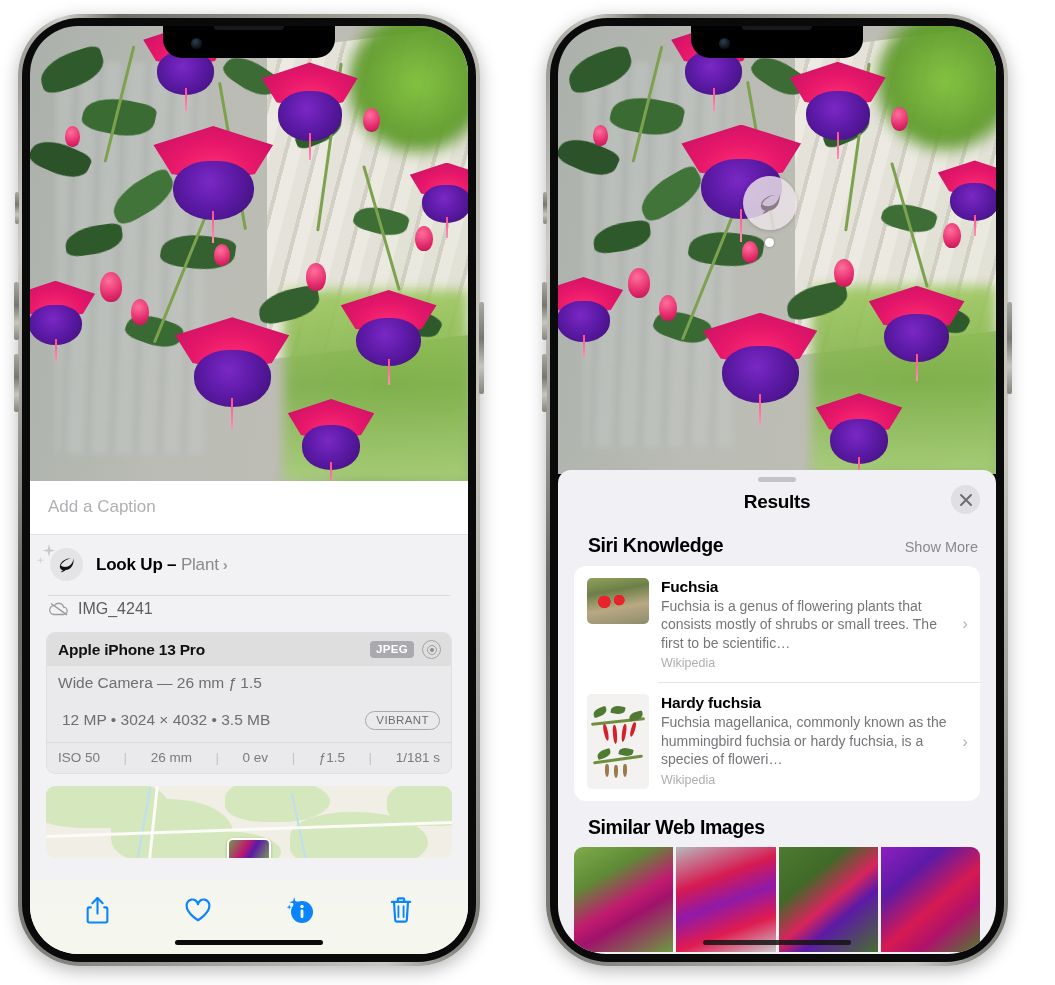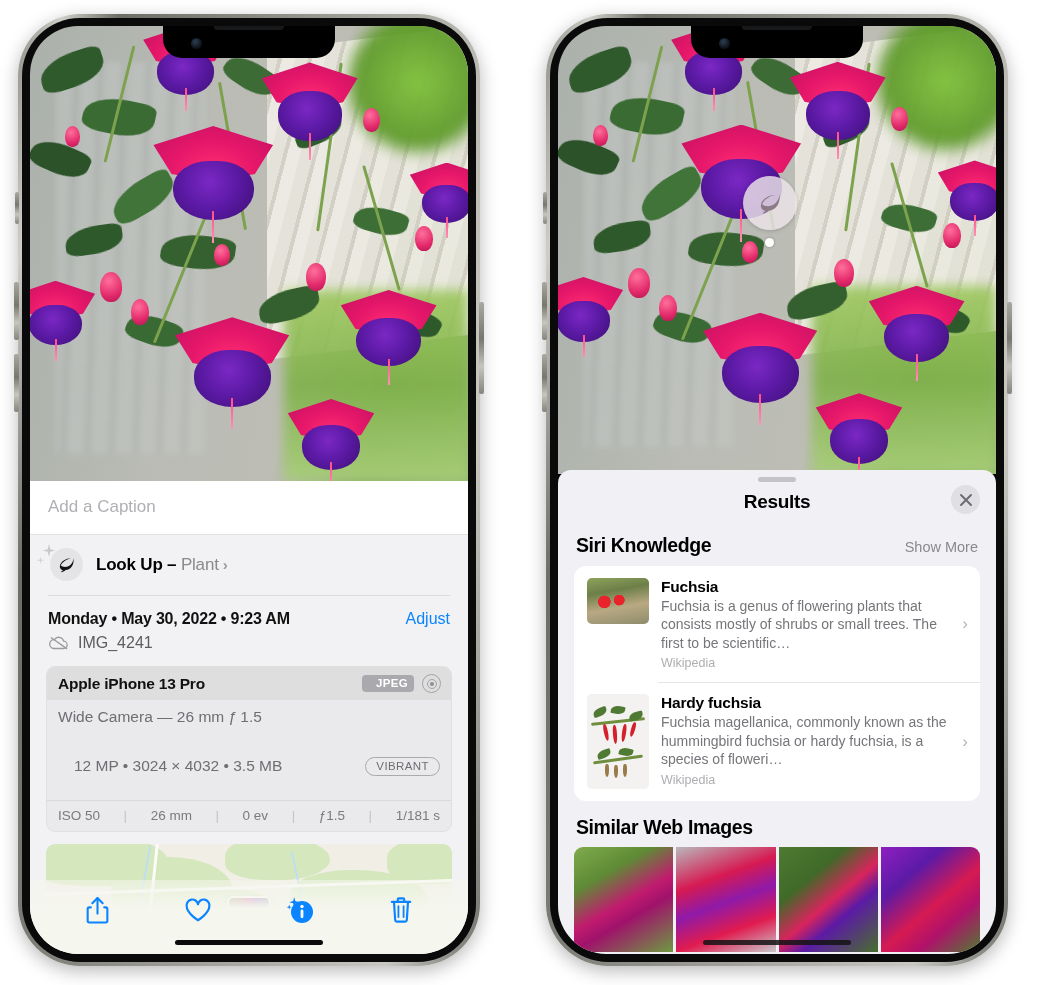--- a/index.html
+++ b/index.html
@@ -157,21 +157,21 @@
     border: 1px solid #e0e0e3;
   }
   .cam-head {
     display: flex; align-items: center; justify-content: space-between;
     background: #dededf; padding: 7px 10px 7px 11px;
   }
   .cam-head .model { font-size: 15.5px; color: #111; font-weight: 600; letter-spacing:-.2px; }
   .cam-head .right { display: flex; align-items: center; gap: 8px; }
   .badge-jpeg {
     background: #a9a9ae; color: #fff; font-size: 11.5px; font-weight: 700;
-    padding: 2px 6px 3px 14px; border-radius: 4px; letter-spacing: .3px;
+    padding: 2px 6px 3px 6px; border-radius: 4px; letter-spacing: .3px;
   }
   .bullseye {
     width: 19px; height: 19px; border-radius: 50%;
     border: 1.6px solid #a3a3a8;
     display:flex; align-items:center; justify-content:center;
   }
   .bullseye i {
     width: 10px; height: 10px; border-radius: 50%; border: 1.6px solid #a3a3a8;
     display:flex; align-items:center; justify-content:center;
   }
@@ -232,21 +232,21 @@
   .sheet-title { font-size: 19px; font-weight: 700; color: #000; letter-spacing: -.3px; }
   .close-btn {
     position: absolute; right: 16px; top: 3px;
     width: 29px; height: 29px; border-radius: 50%; background: #e0e0e4;
     display: flex; align-items: center; justify-content: center;
   }
   .sec-head {
     display: flex; align-items: baseline; justify-content: space-between;
     padding: 15px 18px 9px 18px;
   }
-  .sec-title { font-size: 19.5px; font-weight: 700; color: #000; letter-spacing: -.4px; }
+  .sec-title { font-size: 19.5px; font-weight: 700; color: #000; letter-spacing: -.4px; margin-left: 12px; }
   .show-more { font-size: 14.5px; color: #8a8a8e; }
   .know-card {
     margin: 0 16px; background: #fff; border-radius: 12px; overflow: hidden;
   }
   .know-row { display: flex; gap: 12px; padding: 12px 12px 12px 13px; position: relative; align-items: flex-start; }
   .know-row + .know-row::before {
     content:''; position:absolute; left: 84px; right: 0; top: 0; height:1px; background:#e6e6e9;
   }
   .thumb { flex: 0 0 auto; border-radius: 5px; overflow: hidden; position: relative; }
   .thumb.landscape { width: 62px; height: 46px; }
@@ -403,24 +403,20 @@
               </svg>
             </div>
           </div>
           <div class="lookup-text">
             <span>Look Up – </span><span class="sub">Plant</span><span class="chev">›</span>
           </div>
         </div>
 
         <div class="rule"></div>
 
-        <div class="date-row">
-          <div class="date-text">Monday • May 30, 2022 • 9:23 AM</div>
-          <div class="adjust">Adjust</div>
-        </div>
 
         <div class="file-row">
           <svg width="22" height="16" viewBox="0 0 26 18">
             <path d="M7 15.5h11.2a4.3 4.3 0 0 0 .3-8.6A6 6 0 0 0 7.6 5 4.6 4.6 0 0 0 7 15.5z" fill="none" stroke="#9a9a9f" stroke-width="1.5"></path>
             <line x1="3.5" y1="2.5" x2="22.5" y2="16" stroke="#9a9a9f" stroke-width="1.6"></line>
           </svg>
           <div class="file-name">IMG_4241</div>
         </div>
 
         <div class="cam-card">
@@ -429,21 +425,21 @@
             <div class="right">
               <div class="badge-jpeg">JPEG</div>
               <div class="bullseye">
                   <i></i>
                 </div>
             </div>
           </div>
           <div class="cam-body">
             <div class="cam-line">Wide Camera — 26 mm ƒ 1.5</div>
             <div class="cam-line2">
-              <div class="cam-line" style="margin:16px;">12 MP • 3024 × 4032 • 3.5 MB</div>
+              <div class="cam-line" style="margin:4px;">12 MP • 3024 × 4032 • 3.5 MB</div>
               <div class="badge-vibrant">VIBRANT</div>
             </div>
           </div>
           <div class="exif-row">
             <span>ISO 50</span>
             <span class="sep">|</span>
             <span>26 mm</span>
             <span class="sep">|</span>
             <span>0 ev</span>
             <span class="sep">|</span>

